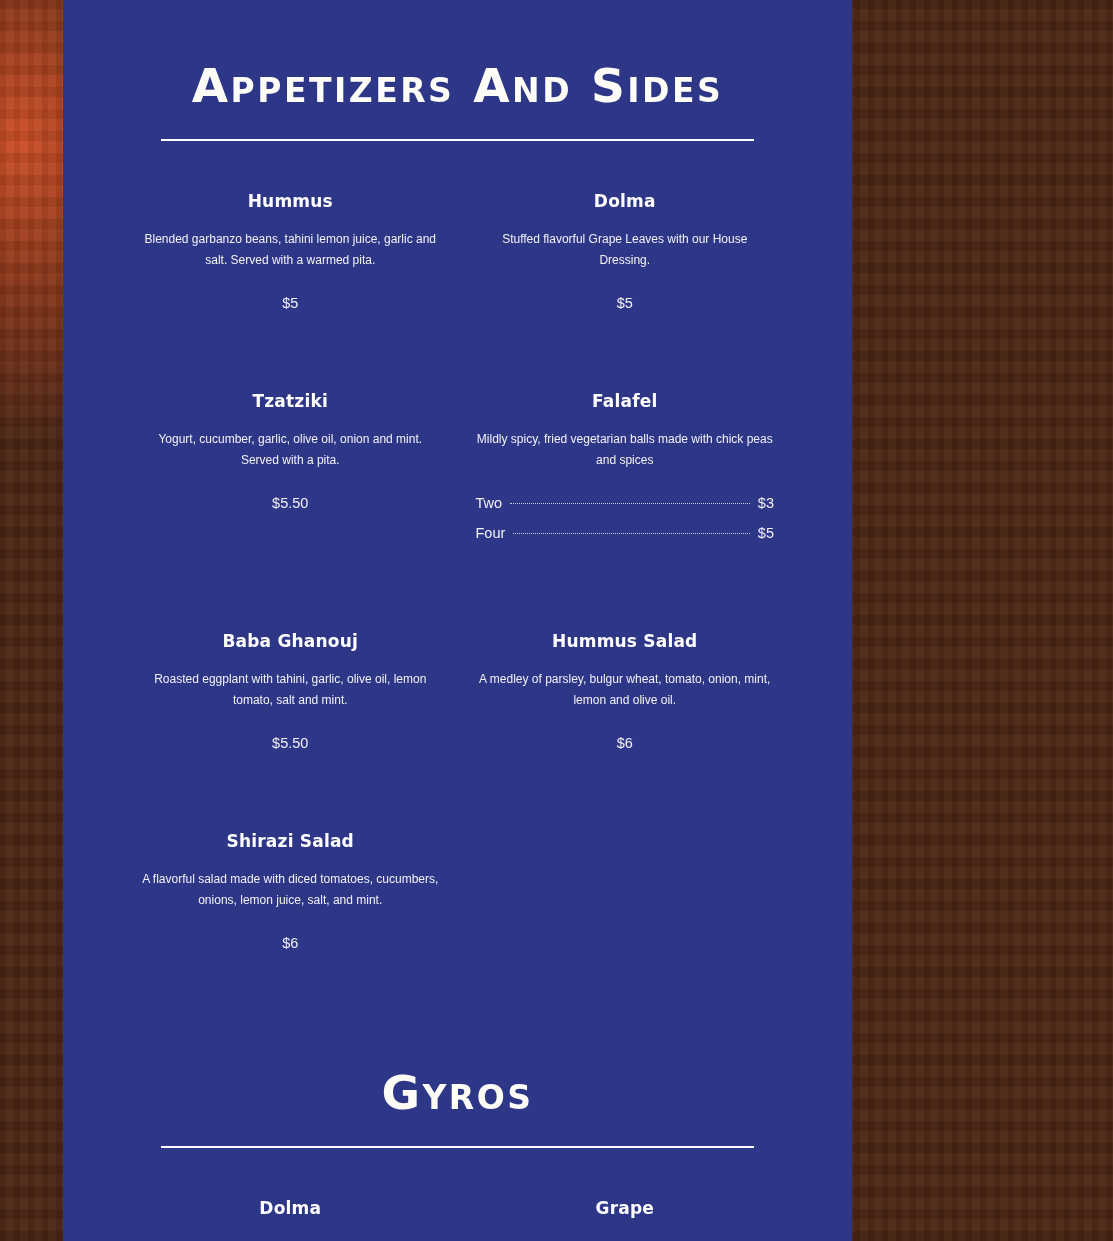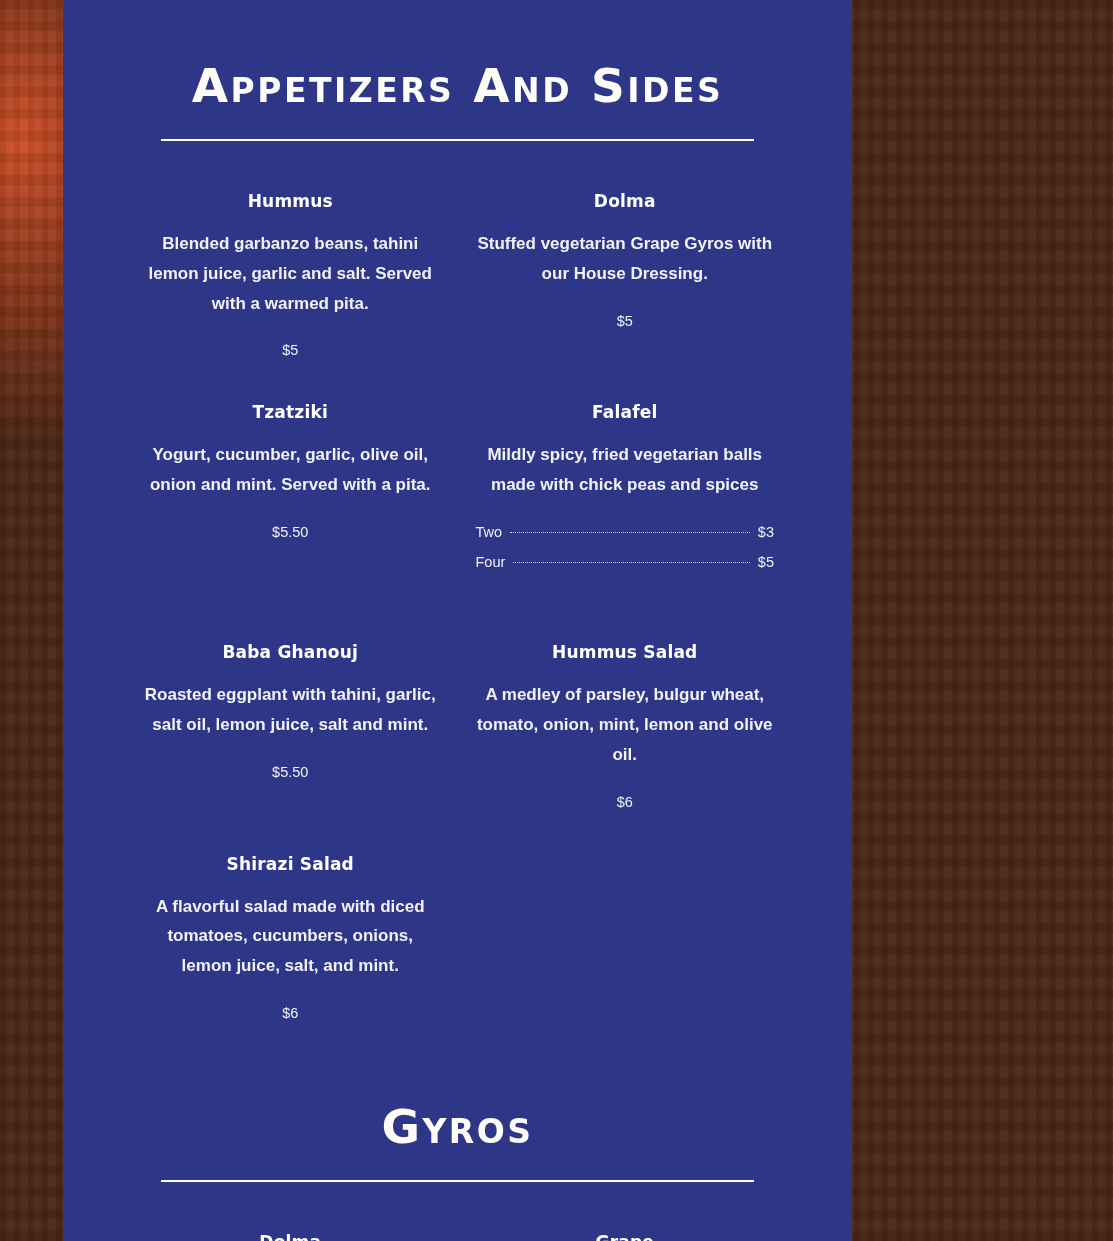--- a/index.html
+++ b/index.html
@@ -90,26 +90,26 @@
   }
   .item-name {
     font-family: "DejaVu Sans", sans-serif;
     font-weight: 700;
     font-size: 17px;
     letter-spacing: 0.2px;
     color: #ffffff;
     margin: 18px 0 18px 0;
   }
   .item-desc {
-    font-size: 17px;
+    font-size: 12px;
     line-height: 1.75;
     color: #f1f1f7;
     margin: 8px auto;
     max-width: 360px;
-    font-weight: 700;
+    font-weight: 400;
   }
   .item-price {
     font-size: 14.5px;
     color: #f1f1f7;
     margin-top: 24px;
   }
 
   
   .leaders {
     margin-top: 24px;
@@ -160,21 +160,21 @@
   <div class="grid">
 
     <div class="cell">
       <div class="item-name">Hummus</div>
       <div class="item-desc">Blended garbanzo beans, tahini lemon juice, garlic and salt. Served with a warmed pita.</div>
       <div class="item-price">$5</div>
     </div>
 
     <div class="cell">
       <div class="item-name">Dolma</div>
-      <div class="item-desc">Stuffed vegetarian Grape Gyros with our House Dressing.</div>
+      <div class="item-desc">Stuffed flavorful Grape Leaves with our House Dressing.</div>
       <div class="item-price">$5</div>
     </div>
 
     <div class="cell tall">
       <div class="item-name">Tzatziki</div>
       <div class="item-desc">Yogurt, cucumber, garlic, olive oil, onion and mint. Served with a pita.</div>
       <div class="item-price">$5.50</div>
     </div>
 
     <div class="cell tall">
@@ -189,21 +189,21 @@
         <div class="leader-row">
           <span class="leader-label">Four</span>
           <span class="leader-dots"></span>
           <span class="leader-price">$5</span>
         </div>
       </div>
     </div>
 
     <div class="cell">
       <div class="item-name">Baba Ghanouj</div>
-      <div class="item-desc">Roasted eggplant with tahini, garlic, salt oil, lemon juice, salt and mint.</div>
+      <div class="item-desc">Roasted eggplant with tahini, garlic, olive oil, lemon tomato, salt and mint.</div>
       <div class="item-price">$5.50</div>
     </div>
 
     <div class="cell">
       <div class="item-name">Hummus Salad</div>
       <div class="item-desc">A medley of parsley, bulgur wheat, tomato, onion, mint, lemon and olive oil.</div>
       <div class="item-price">$6</div>
     </div>
 
     <div class="cell">

